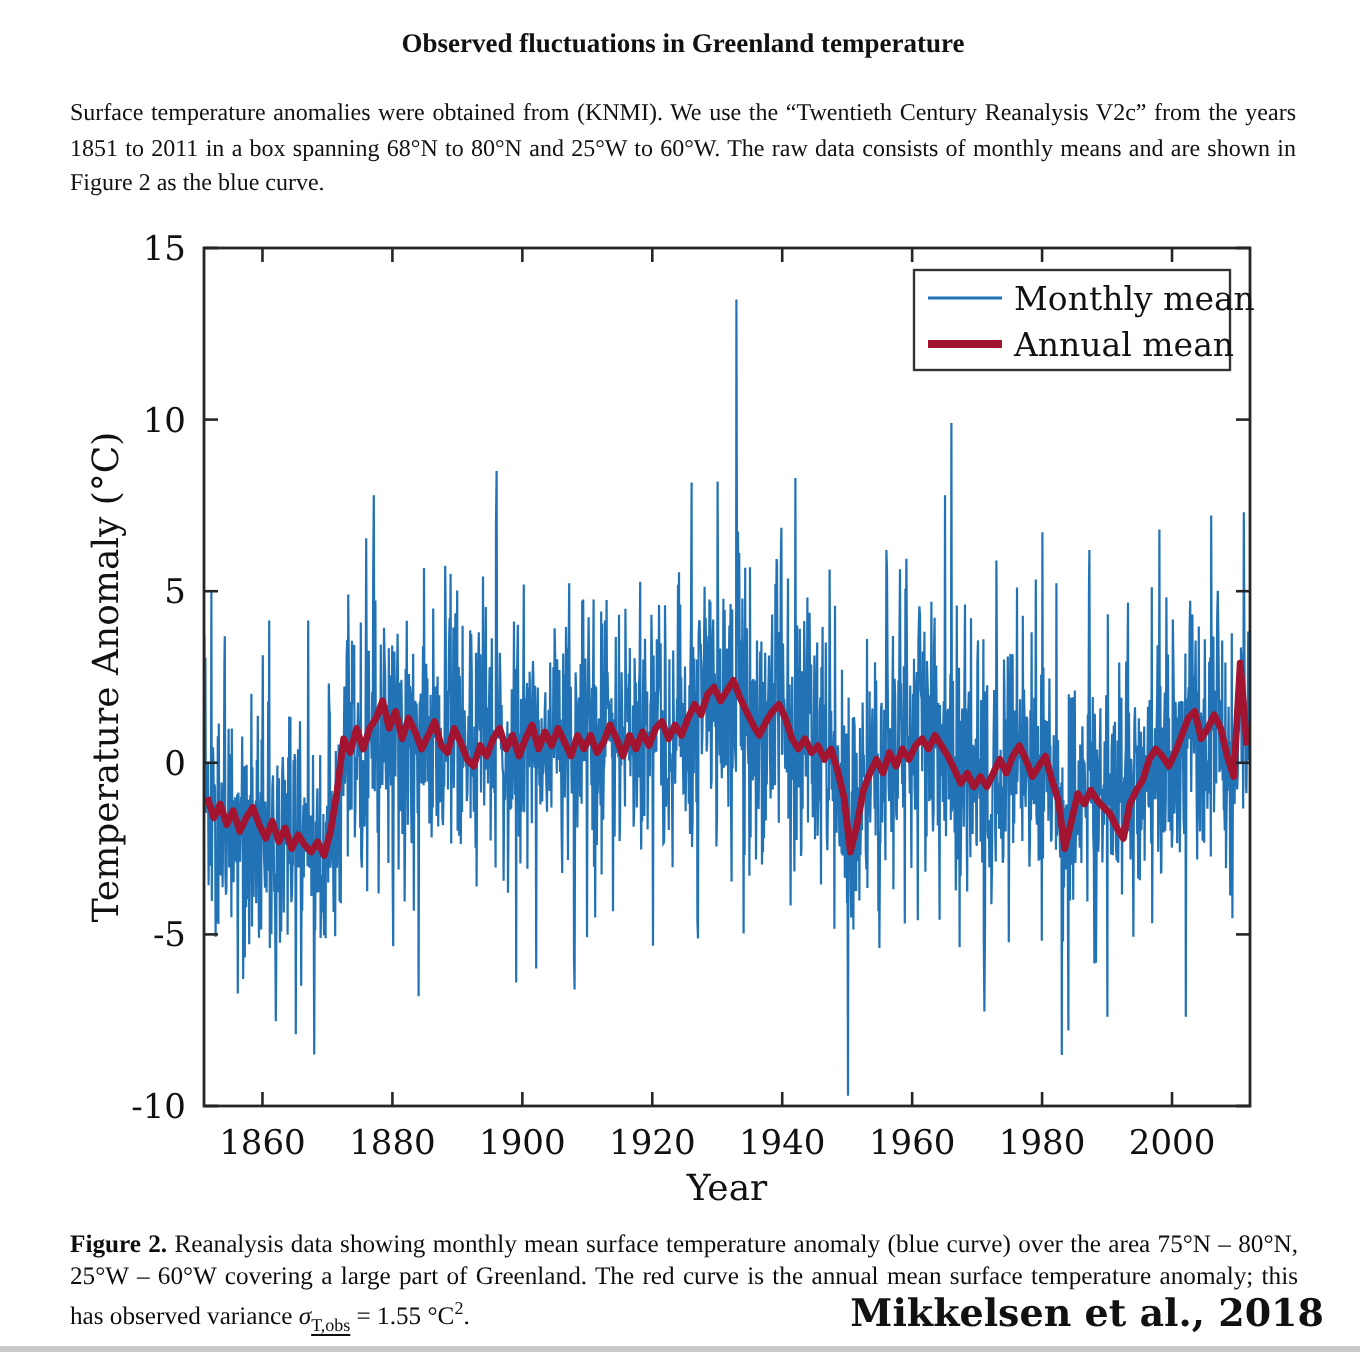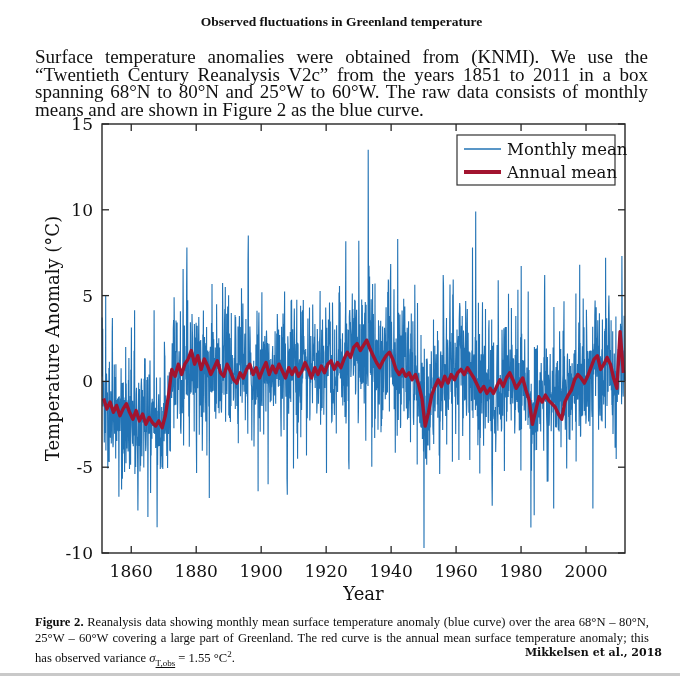--- a/index.html
+++ b/index.html
@@ -6,34 +6,34 @@
   body{
     width:680px;height:676px;position:relative;background:#ffffff;
     font-family:"Liberation Serif", serif;color:#111;overflow:hidden;
   }
   .sec-title{
     position:absolute;left:35px;top:14px;width:613px;
     font-size:13.5px;font-weight:bold;margin:0;text-align:center;
   }
   .intro{
     position:absolute;left:35px;top:48px;width:613px;
-    font-size:19px;line-height:17.5px;text-align:justify;margin:0;
+    font-size:12px;line-height:17.5px;text-align:justify;margin:0;
   }
   #chart{position:absolute;left:0;top:0;}
   .caption{
     position:absolute;left:35px;top:614px;width:614px;
     font-size:12.6px;line-height:16px;text-align:justify;margin:0;color:#0d0d0d;
   }
   .caption b{font-weight:bold;}
   .caption i{font-style:italic;}
   .caption sub{font-size:9px;text-decoration:underline;}
   .caption sup{font-size:9px;}
   .attribution{
     position:absolute;right:18px;top:646px;
-    font-family:"DejaVu Serif", serif;font-size:11px;font-weight:bold;color:#111;
+    font-family:"DejaVu Serif", serif;font-size:19px;font-weight:bold;color:#111;
   }
   .bottom-edge{
     position:absolute;left:0;bottom:0;width:680px;height:3px;background:#c9c9c9;
   }
 </style>
 </head>
 <body>
 
 <h1 class="sec-title">Observed fluctuations in Greenland temperature</h1>
 
@@ -87,17 +87,17 @@
     <text x="93" y="130" text-anchor="end" font-size="17" fill="#111" font-family="&quot;DejaVu Serif&quot;, serif">15</text>
     <text x="363.5" y="600" text-anchor="middle" font-size="18" fill="#111" font-family="&quot;DejaVu Serif&quot;, serif">Year</text>
     <text x="59" y="338.5" text-anchor="middle" font-size="18" fill="#111" font-family="&quot;DejaVu Serif&quot;, serif" transform="rotate(-90 59 338.5)">Temperature Anomaly (°C)</text>
     <rect x="457" y="135" width="158" height="50" fill="#fff" stroke="#333" stroke-width="1.2"></rect>
     <line x1="464" y1="149" x2="501" y2="149" stroke="#2273b5" stroke-width="1.4"></line>
     <text x="507" y="155" font-size="16.5" fill="#111" font-family="&quot;DejaVu Serif&quot;, serif">Monthly mean</text>
     <line x1="464" y1="172" x2="501" y2="172" stroke="#a2142f" stroke-width="4"></line>
     <text x="507" y="178" font-size="16.5" fill="#111" font-family="&quot;DejaVu Serif&quot;, serif">Annual mean</text>
   </svg>
 
-<p class="caption"><b>Figure 2.</b><span> Reanalysis data showing monthly mean surface temperature anomaly (blue curve) over the area 68°N – 80°N, 25°W – 60°W covering a large part of Greenland. The red curve is the annual mean surface temperature anomaly; this has observed variance </span><i>σ</i><sub>T,obs</sub><span> = 1.55 °C</span><sup>2</sup><span>.</span></p>
+<p class="caption"><b>Figure 2.</b><span> Reanalysis data showing monthly mean surface temperature anomaly (blue curve) over the area 75°N – 80°N, 25°W – 60°W covering a large part of Greenland. The red curve is the annual mean surface temperature anomaly; this has observed variance </span><i>σ</i><sub>T,obs</sub><span> = 1.55 °C</span><sup>2</sup><span>.</span></p>
 
 <div class="attribution">Mikkelsen et al., 2018</div>
 
 <div class="bottom-edge"></div>
 
 </body></html>

